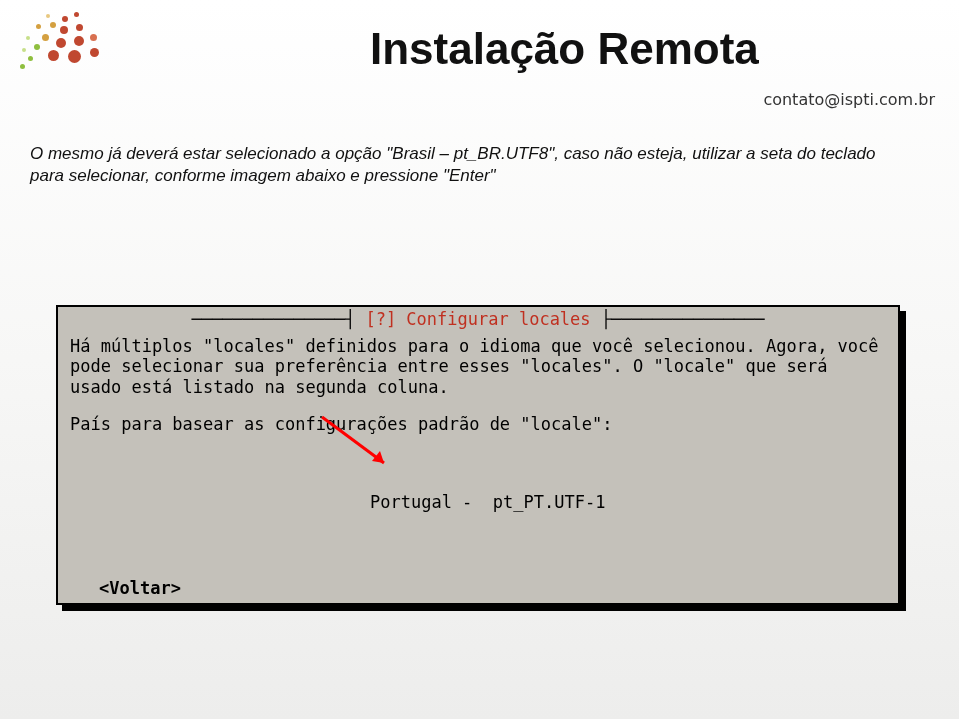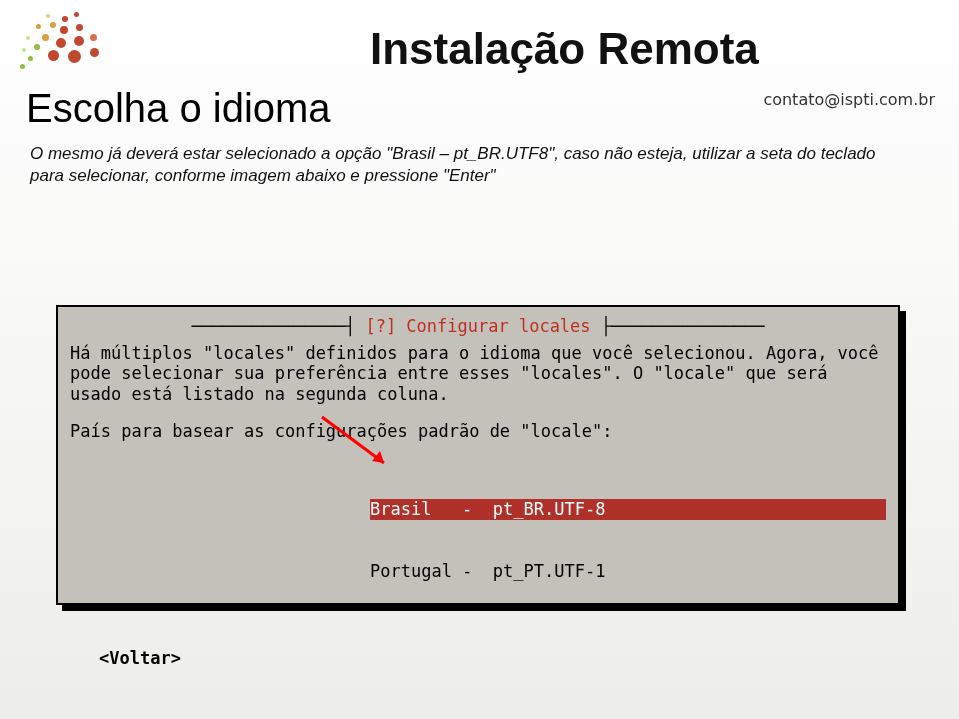--- a/index.html
+++ b/index.html
@@ -95,21 +95,21 @@
     position: absolute;
     top: 0; left: 0;
     width: 844px;
     height: 300px;
     background: #c4c1ba;
     border: 2px solid #000;
     font-family: "DejaVu Sans Mono", "Courier New", monospace;
     font-size: 17px;
     line-height: 1.22;
     color: #000;
-    padding: 9px 12px;
+    padding: 2px 12px;
   }
 
   .term-header {
     text-align: center;
     margin-bottom: 6px;
     white-space: pre;
   }
   .term-header .rule { color: #000; }
   .term-header .dlg-title { color: #c03020; }
 
@@ -165,33 +165,31 @@
     <span class="dot" style="top:36px;left:50px;width:13px;height:13px;background:#c04830"></span>
     <span class="dot" style="top:34px;left:72px;width:9px;height:9px;background:#c04830"></span>
     <span class="dot" style="top:20px;left:72px;width:7px;height:7px;background:#d87050"></span>
   </div>
 
 
   <div class="title-main">Instalação Remota</div>
 
   <div class="contact">contato@ispti.com.br</div>
 
-  <div class="section-title">Escolha o idioma</div>
 
   <div class="body-text">O mesmo já deverá estar selecionado a opção "Brasil – pt_BR.UTF8", caso não esteja, utilizar a seta do teclado para selecionar, conforme imagem abaixo e pressione "Enter"</div>
 
   <div class="term-wrap">
     <div class="term-shadow"></div>
     <div class="term">
       <div class="term-header"><span class="rule">───────────────┤ </span><span class="dlg-title">[?] Configurar locales</span><span class="rule"> ├───────────────</span></div>
       <div class="term-body">
         <p>Há múltiplos "locales" definidos para o idioma que você selecionou. Agora, você pode selecionar sua preferência entre esses "locales". O "locale" que será usado está listado na segunda coluna.</p>
         <p>País para basear as configurações padrão de "locale":</p>
         <div class="locale-list">
-          <span class="locale-row sel">Brasil   -  pt_BR.UTF-8</span>
           <span class="locale-row">Portugal -  pt_PT.UTF-1</span>
         </div>
         <div class="voltar">&lt;Voltar&gt;</div>
       </div>
 
       <svg class="arrow" viewBox="0 0 100 70">
         <line x1="8" y1="6" x2="70" y2="52" stroke="#ff0000" stroke-width="3"></line>
         <polygon points="70,52 58,50 66,40" fill="#ff0000"></polygon>
       </svg>
     </div>

